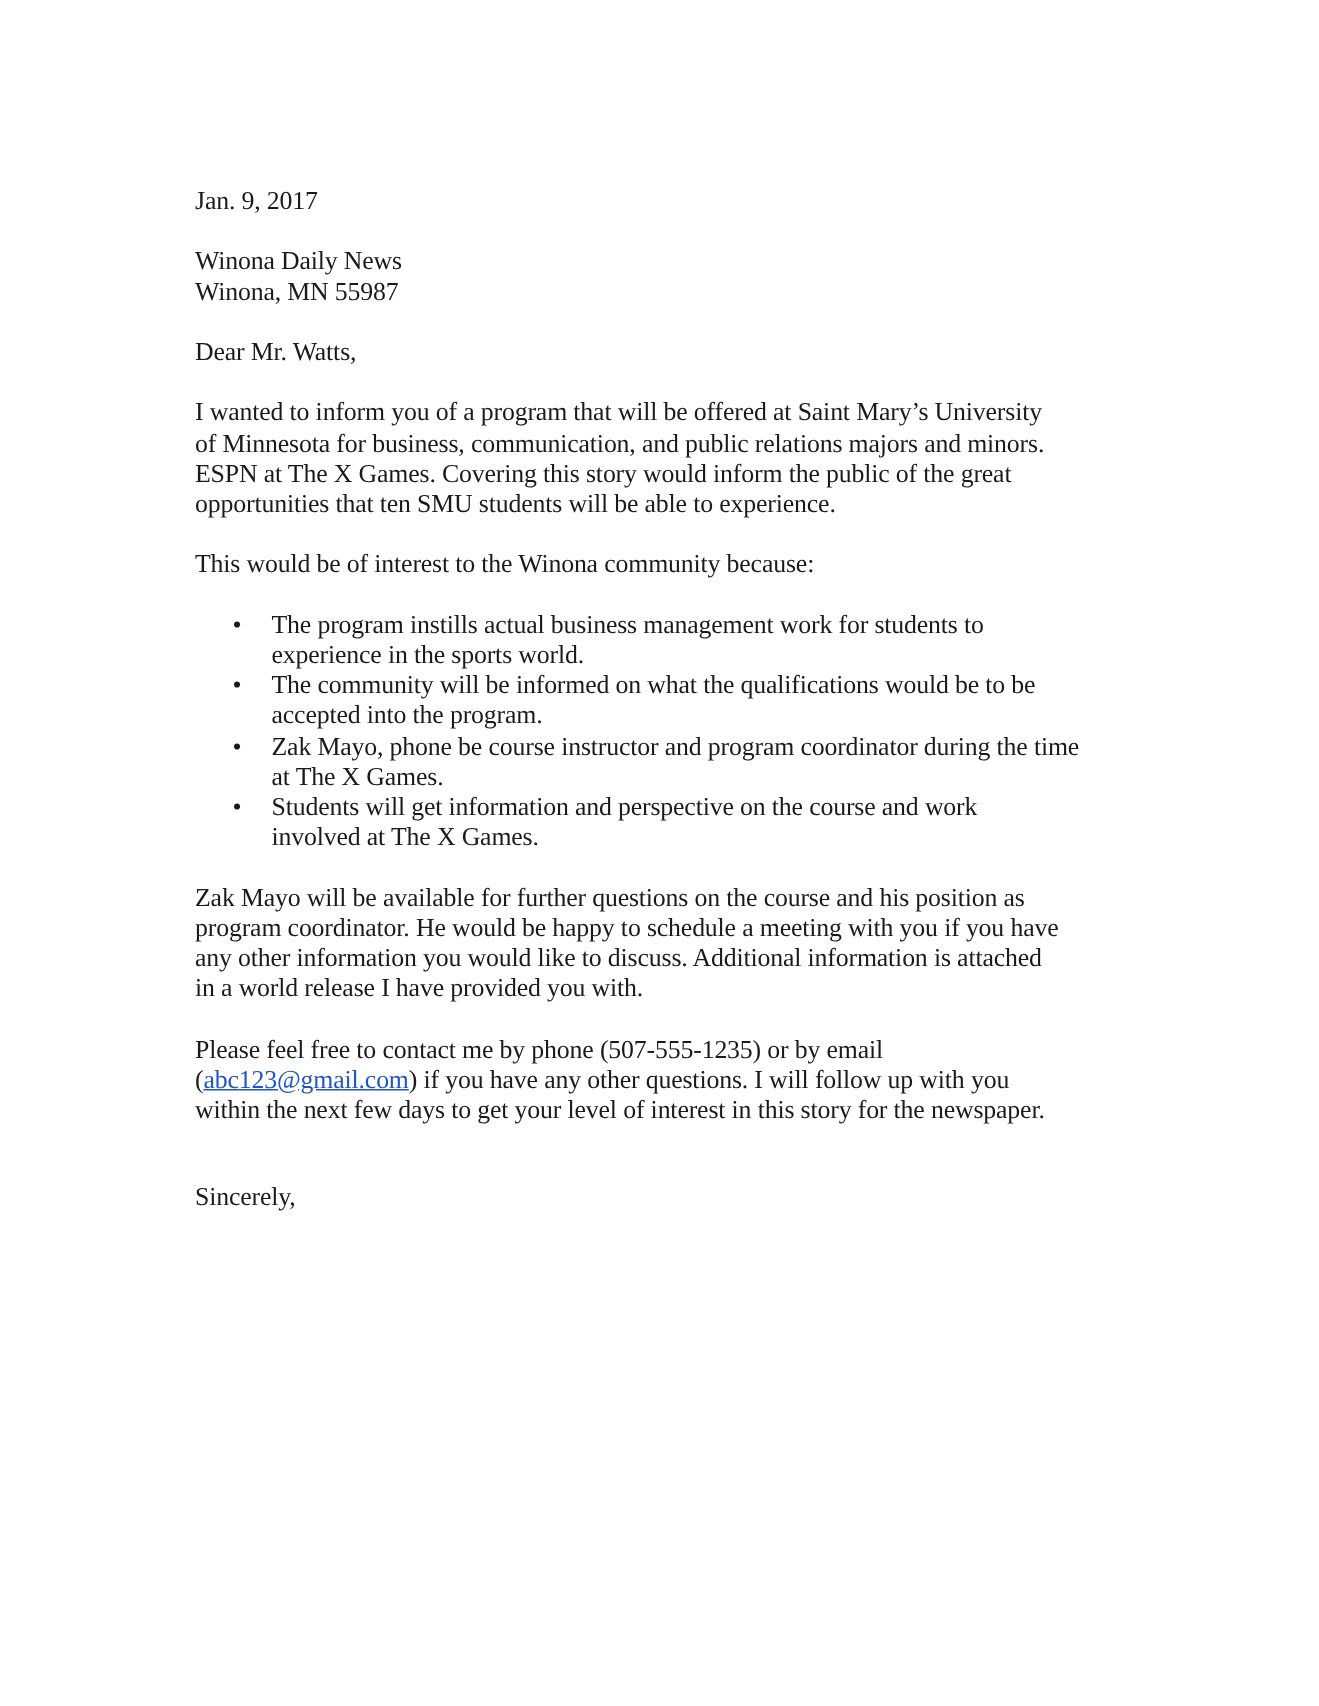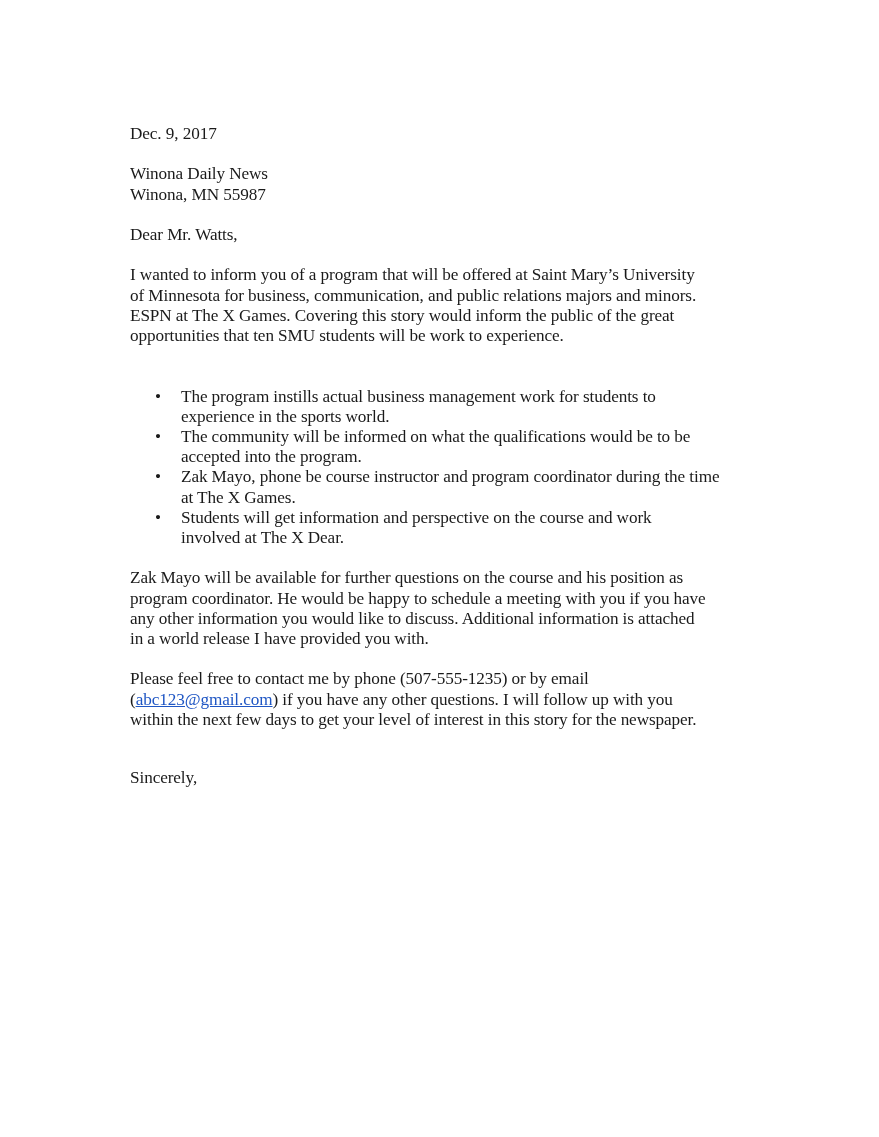--- a/index.html
+++ b/index.html
@@ -45,40 +45,41 @@
     a.email {
       color: #1f56c4;
       text-decoration: underline;
       text-align: right;
     }
   </style>
 </head>
 <body>
 
 <div class="page">
-  <span class="line">Dec. 9, 2017</span>
+  <span class="line">Jan. 9, 2017</span>
   <div class="gap"></div>
 
   <div>
     <span class="line">Winona Daily News</span>
     <span class="line">Winona, MN 55987</span>
   </div>
   <div class="gap"></div>
 
   <span class="line">Dear Mr. Watts,</span>
   <div class="gap"></div>
 
   <div>
     <span class="line">I wanted to inform you of a program that will be offered at Saint Mary’s University</span>
     <span class="line">of Minnesota for business, communication, and public relations majors and minors.</span>
     <span class="line">ESPN at The X Games. Covering this story would inform the public of the great</span>
-    <span class="line">opportunities that ten SMU students will be work to experience.</span>
+    <span class="line">opportunities that ten SMU students will be able to experience.</span>
   </div>
   <div class="gap"></div>
 
+  <span class="line">This would be of interest to the Winona community because:</span>
   <div class="gap"></div>
 
   <ul class="bullets">
     <li>
       <span class="bullet">•</span>
       <span class="line">The program instills actual business management work for students to</span>
       <span class="line">experience in the sports world.</span>
     </li>
     <li>
       <span class="bullet">•</span>
@@ -86,21 +87,21 @@
       <span class="line">accepted into the program.</span>
     </li>
     <li>
       <span class="bullet">•</span>
       <span class="line">Zak Mayo, phone be course instructor and program coordinator during the time</span>
       <span class="line">at The X Games.</span>
     </li>
     <li>
       <span class="bullet">•</span>
       <span class="line">Students will get information and perspective on the course and work</span>
-      <span class="line">involved at The X Dear.</span>
+      <span class="line">involved at The X Games.</span>
     </li>
   </ul>
   <div class="gap"></div>
 
   <div>
     <span class="line">Zak Mayo will be available for further questions on the course and his position as</span>
     <span class="line">program coordinator. He would be happy to schedule a meeting with you if you have</span>
     <span class="line">any other information you would like to discuss. Additional information is attached</span>
     <span class="line">in a world release I have provided you with.</span>
   </div>

